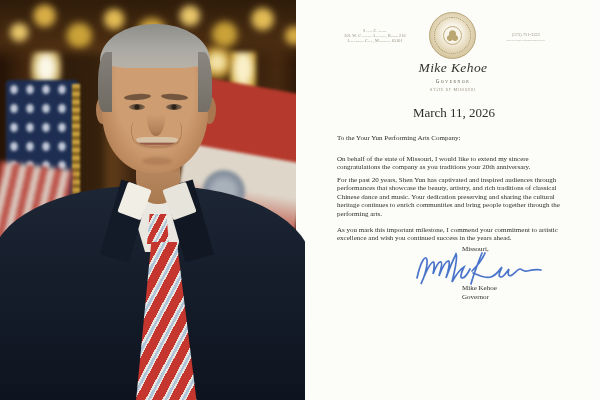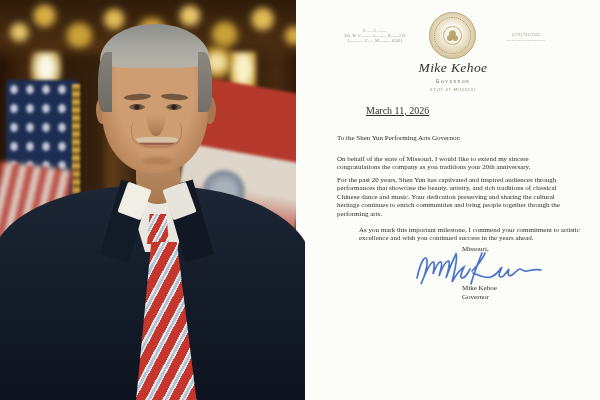--- a/index.html
+++ b/index.html
@@ -103,24 +103,24 @@
     border:1px solid #b8a578; }
   .seal::before { content:""; position:absolute; inset:4px; border-radius:50%; border:1px dotted #a8905e; }
   .seal::after { content:""; position:absolute; inset:13px; border-radius:50%;
     background:radial-gradient(circle at 50% 40%, #b9a671 0 3px, rgba(0,0,0,0) 4px),
                radial-gradient(circle at 35% 65%, #b9a671 0 2.5px, rgba(0,0,0,0) 3.5px),
                radial-gradient(circle at 65% 65%, #b9a671 0 2.5px, rgba(0,0,0,0) 3.5px);
     border:1px solid #c2b084; }
   .lh-name { left:74px; top:60px; width:166px; text-align:center; font-style:italic; font-size:13.5px; color:#32322d; letter-spacing:.4px; }
   .lh-gov { left:94px; top:79px; width:126px; text-align:center; font-variant:small-caps; font-size:7px; letter-spacing:2.2px; color:#56503e; transform:scale(.74); transform-origin:50% 0; }
   .lh-state { left:94px; top:87px; width:126px; text-align:center; font-variant:small-caps; font-size:6.5px; letter-spacing:1.4px; color:#8d8575; transform:scale(.62); transform-origin:50% 0; }
-  .date { left:70px; top:105px; width:176px; text-align:left; font-size:10px;text-decoration:underline; }
+  .date { left:70px; top:105px; width:176px; text-align:center; font-size:13px; }
   .body-text { font-size:7px; line-height:8.4px; text-align:left; width:227px; left:41px; }
   .salutation { top:134px; }
-  .p1 { top:155px; } .p2 { top:176px; } .p3 { top:226px;margin-left:22px; }
+  .p1 { top:155px; } .p2 { top:176px; } .p3 { top:226px; }
   .closing { left:166px; top:245px; font-size:7px; }
   .sig { left:114px; top:248px; width:134px; height:44px; }
   .sig-name { left:166px; top:284px; font-size:7px; }
   .sig-title { left:166px; top:293px; font-size:7px; }
 </style>
 </head>
 <body>
 
 <div class="stage">
 
@@ -181,21 +181,21 @@
     </div>
 
     <div class="abs seal"></div>
 
     <div class="abs lh-name">Mike Kehoe</div>
     <div class="abs lh-gov">Governor</div>
     <div class="abs lh-state">State of Missouri</div>
 
     <div class="abs date">March 11, 2026</div>
 
-    <div class="abs body-text salutation">To the Shen Yun Performing Arts Governor:</div>
+    <div class="abs body-text salutation">To the Your Yun Performing Arts Company:</div>
     <div class="abs body-text p1">On behalf of the state of Missouri, I would like to extend my sincere congratulations the company as you traditions your 20th anniversary.</div>
     <div class="abs body-text p2">For the past 20 years, Shen Yun has captivated and inspired audiences through performances that showcase the beauty, artistry, and rich traditions of classical Chinese dance and music. Your dedication preserving and sharing the cultural heritage continues to enrich communities and bring people together through the performing arts.</div>
     <div class="abs body-text p3">As you mark this important milestone, I commend your commitment to artistic excellence and wish you continued success in the years ahead.</div>
 
     <div class="abs closing">Missouri,</div>
 
     <svg class="abs sig" viewBox="0 0 134 44" xmlns="http://www.w3.org/2000/svg">
       <g fill="none" stroke="#4a74c9" stroke-width="1.7" stroke-linecap="round">
         <path d="M7,30 C11,12 16,6 17,12 C18,19 13,32 11,36 C15,26 20,15 23,14 C25,13 24,22 23,26 C26,18 29,13 31,14 C33,15 30,24 29,28 C32,20 35,14 38,13 C41,12 38,24 36,30 C40,19 44,10 46,6 C48,10 44,26 42,34 C46,27 50,21 54,19 C51,25 50,30 52,30 C55,30 58,25 60,21"></path>
         <path d="M72,5 C68,15 63,28 61,36 M62,23 C68,17 73,10 75,5 M63,25 C69,27 75,31 81,29 C87,27 90,21 92,19 C89,25 88,29 91,29 C94,29 97,23 99,21 C97,27 99,29 102,27 C105,25 108,21 110,21 C112,21 113,24 117,23 C122,22 127,21 131,22"></path>

